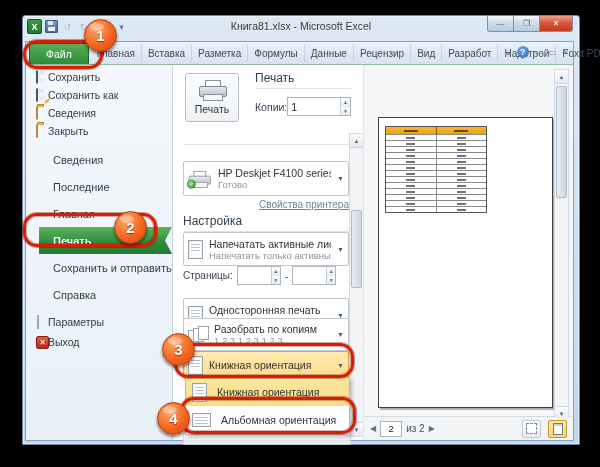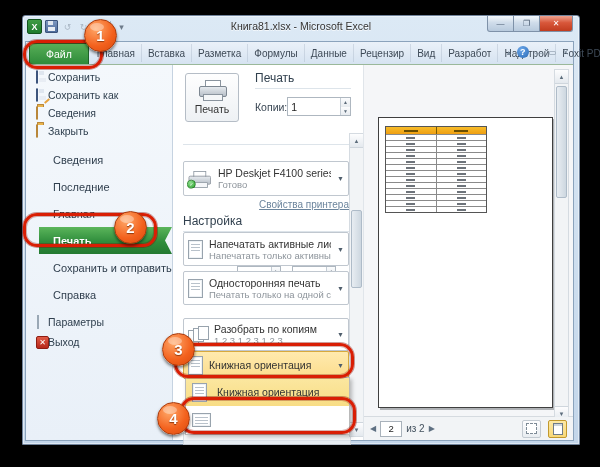--- a/index.html
+++ b/index.html
@@ -316,21 +316,21 @@
             <span>-</span>
             <div class="spin" style="width:42px;">
               <input style="">
               <div class="spinbtns">
                   <span>▲</span>
                   <span>▼</span>
                 </div>
             </div>
           </div>
 
-          <div class="ddrow" style="position:absolute;left:10px;top:206px;width:156px;height:28px;">
+          <div class="ddrow" style="position:absolute;left:10px;top:233px;width:156px;height:28px;">
             <span class="pg port lines"></span>
             <div class="txt">
               <div class="l1">Односторонняя печать</div>
               <div class="l2">Печатать только на одной с...</div>
             </div>
             <span class="caret">▼</span>
           </div>
 
           <div class="ddrow" style="position:absolute;left:10px;top:253px;width:156px;height:27px;">
             <span class="collate">
@@ -355,20 +355,21 @@
             <span class="caret">▼</span>
           </div>
 
           <div class="menu">
             <div class="mitem sel">
               <span class="pg port lines"></span>
               <span>Книжная ориентация</span>
             </div>
             <div class="mitem white">
               <span class="pg land lines"></span>
+              <span>Альбомная ориентация</span>
             </div>
           </div>
 
           <div class="vscroll" style="left:176px;top:68px;bottom:3px;">
             <div class="sbtn">▲</div>
             <div class="strack">
               <div class="sthumb" style="top:62px;height:76px;"></div>
             </div>
             <div class="sbtn bot">▼</div>
           </div>

